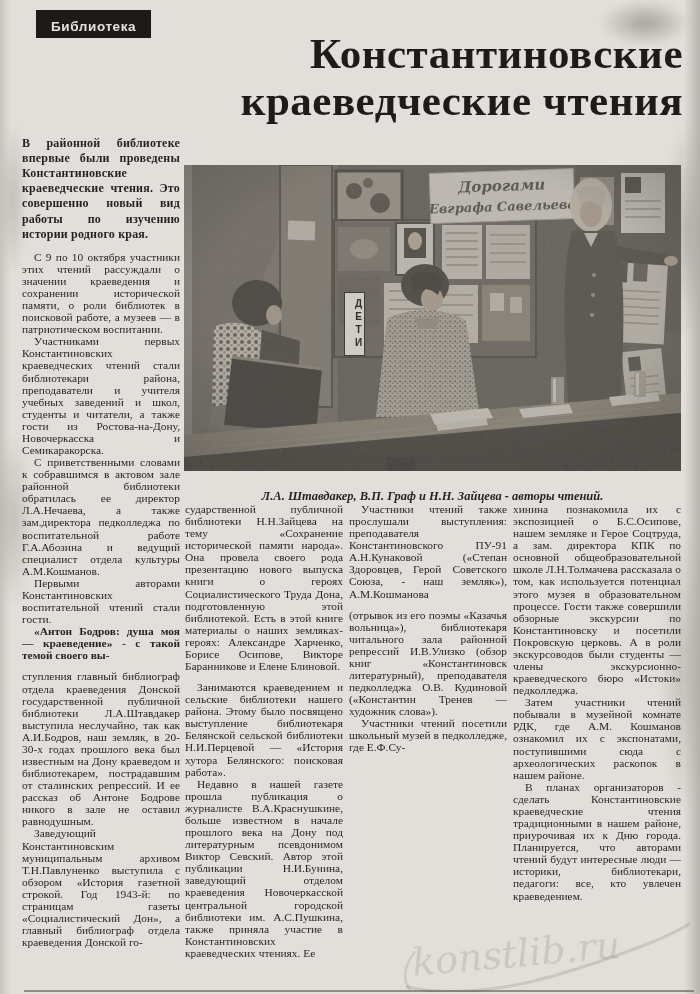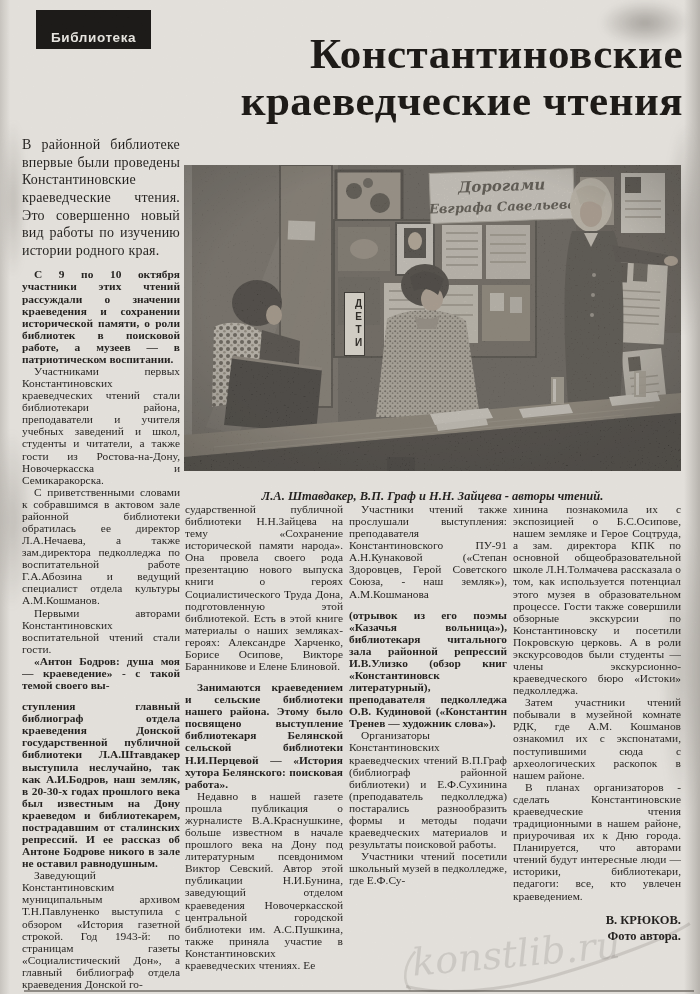--- a/index.html
+++ b/index.html
@@ -11,36 +11,36 @@
   .edge-left{position:absolute;left:0;top:0;width:10px;height:100%;
         background:linear-gradient(to right,rgba(120,115,108,.25),rgba(120,115,108,0));}
   .smudge{position:absolute;border-radius:50%;filter:blur(3px);}
   .sm1{left:600px;top:0;width:90px;height:46px;background:radial-gradient(closest-side,rgba(95,90,84,.45),transparent);}
   .sm2{left:665px;top:120px;width:40px;height:220px;background:radial-gradient(closest-side,rgba(95,90,84,.30),transparent);}
   .sm3{left:-8px;top:430px;width:40px;height:180px;background:radial-gradient(closest-side,rgba(110,105,98,.28),transparent);}
   .sm4{left:660px;top:520px;width:46px;height:300px;background:radial-gradient(closest-side,rgba(105,100,93,.25),transparent);}
   .sm5{left:0px;top:120px;width:26px;height:160px;background:radial-gradient(closest-side,rgba(115,110,102,.30),transparent);}
 
   .tag{position:absolute;top:10px;left:36px;background:#171513;color:#edebe6;
-       font:bold 13.5px/1 "Liberation Sans",sans-serif;padding:21px 15px 4px;letter-spacing:.6px;}
+       font:bold 13.5px/1 "Liberation Sans",sans-serif;padding:10px 15px 4px;letter-spacing:.6px;}
   .headline{position:absolute;top:30px;left:55px;width:628px;margin:0;text-align:right;
        font-weight:bold;font-size:43px;line-height:1.1;color:#181512;letter-spacing:.5px;}
   .headline span{display:block;}
 
   .col{position:absolute;width:158px;font-size:11.4px;line-height:1.06;text-align:justify;overflow:hidden;}
   .col p{margin:0;text-indent:12px;}
   .col p.noind{text-indent:0;}
-  .col p.gap{margin-top:9px;font-weight:bold;}
+  .col p.gap{margin-top:9px;}
   .boldp{font-weight:bold;}
   .names{font-weight:normal;}
   .col1{left:22px;top:136px;height:856px;}
   .col2{left:185px;top:503px;height:487px;}
   .col3{left:349px;top:503px;height:487px;}
   .col4{left:513px;top:503px;width:168px;height:487px;}
-  .lead{font-weight:normal;font-size:14px;line-height:1.26;text-indent:0!important;letter-spacing:.2px;}
+  .lead{font-weight:bold;font-size:12px;line-height:1.26;text-indent:0!important;letter-spacing:.2px;}
   .byline{margin-top:10px;text-align:right;font-weight:bold;font-size:12.5px;line-height:1.35;}
 
   .photo{position:absolute;left:184px;top:165px;width:497px;height:306px;background:#4b4742;}
   .photo svg{display:block;}
   .deti{position:absolute;left:161px;top:128px;width:19px;height:62px;background:#d6d2c9;
         color:#2b2824;font:bold 10px "Liberation Sans",sans-serif;
         writing-mode:vertical-rl;text-orientation:upright;text-align:center;letter-spacing:2px;
         box-shadow:0 0 0 1px rgba(30,28,25,.6);}
   .caption{position:absolute;left:184px;top:489px;width:497px;text-align:center;
         font-weight:bold;font-style:italic;font-size:12.5px;}
@@ -223,32 +223,27 @@
 
   <div class="col col2">
     <p class="noind"><span>сударственной публичной библиотеки Н.Н.Зайцева на тему «Сохранение исторической памяти народа». Она провела своего рода презентацию нового выпуска книги о героях Социалистического Труда Дона, подготовленную этой библиотекой. Есть в этой книге материалы о наших земляках-героях:</span> <b class="names">Александре Харченко, Борисе Осипове, Викторе Баранникове и Елене Блиновой.</b></p>
     <p class="gap">Занимаются краеведением и сельские библиотеки нашего района. Этому было посвящено выступление библиотекаря Белянской сельской библиотеки Н.И.Перцевой — «История хутора Белянского: поисковая работа».</p>
     <p>Недавно в нашей газете прошла публикация о журналисте В.А.Краснушкине, больше известном в начале прошлого века на Дону под литературным псевдонимом Виктор Севский. Автор этой публикации Н.И.Бунина, заведующий отделом краеведения Новочеркасской центральной городской библиотеки им. А.С.Пушкина, также приняла участие в Константиновских краеведческих чтениях. Ее</p>
   </div>
 
   <div class="col col3">
     <p>Участники чтений также прослушали выступления: преподавателя Константиновского ПУ-91 А.Н.Кунаковой («Степан Здоровцев, Герой Советского Союза, - наш земляк»), А.М.Кошманова</p>
     <p class="noind gap">(отрывок из его поэмы «Казачья вольница»), библиотекаря читального зала районной репрессий И.В.Улизко (обзор книг «Константиновск литературный), преподавателя педколледжа О.В. Кудиновой («Константин Тренев — художник слова»).</p>
-    <p>Организаторы Константиновских краеведческих чтений В.П.Граф (библиограф районной библиотеки) и Е.Ф.Сухинина (преподаватель педколледжа) постарались разнообразить формы и методы подачи краеведческих материалов и результаты поисковой работы.</p>
     <p>Участники чтений посетили школьный музей в педколледже, где Е.Ф.Су-</p>
   </div>
 
   <div class="col col4">
     <p class="noind">хинина познакомила их с экспозицией о Б.С.Осипове, нашем земляке и Герое Соцтруда, а зам. директора КПК по основной общеобразовательной школе Л.Н.Толмачева рассказала о том, как используется потенциал этого музея в образовательном процессе. Гости также совершили обзорные экскурсии по Константиновску и посетили Покровскую церковь. А в роли экскурсоводов были студенты — члены экскурсионно-краеведческого бюро «Истоки» педколледжа.</p>
     <p>Затем участники чтений побывали в музейной комнате РДК, где А.М. Кошманов ознакомил их с экспонатами, поступившими сюда с археологических раскопок в нашем районе.</p>
     <p>В планах организаторов - сделать Константиновские краеведческие чтения традиционными в нашем районе, приурочивая их к Дню города. Планируется, что авторами чтений будут интересные люди — историки, библиотекари, педагоги: все, кто увлечен краеведением.</p>
-    <div class="byline">
-      <div>В. КРЮКОВ.</div>
-      <div>Фото автора.</div>
-    </div>
   </div>
 
   <div class="bottom-rule"></div>
 
   <svg class="watermark-svg" width="300" height="74" viewBox="0 0 300 74" xmlns="http://www.w3.org/2000/svg">
     <g transform="rotate(-5 150 37)">
       <path d="M6,56 C40,68 95,70 155,58 S272,30 294,18" stroke="rgba(55,50,45,.14)" stroke-width="3" fill="none"></path>
       <path d="M10,60 C2,50 6,34 18,22" stroke="rgba(55,50,45,.12)" stroke-width="2.5" fill="none"></path>
       <text x="14" y="46" font-family="DejaVu Serif, serif" font-style="italic" font-size="38" fill="rgba(55,50,45,.13)">konstlib.ru</text>
     </g>

